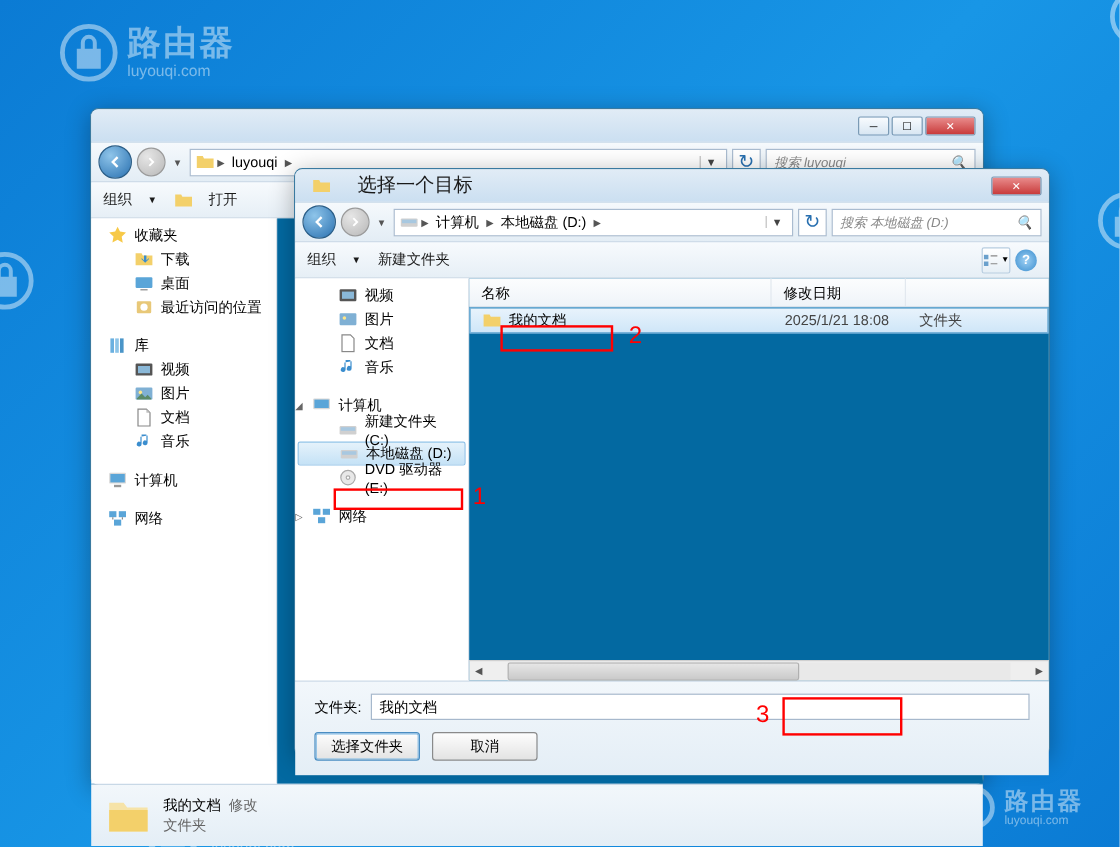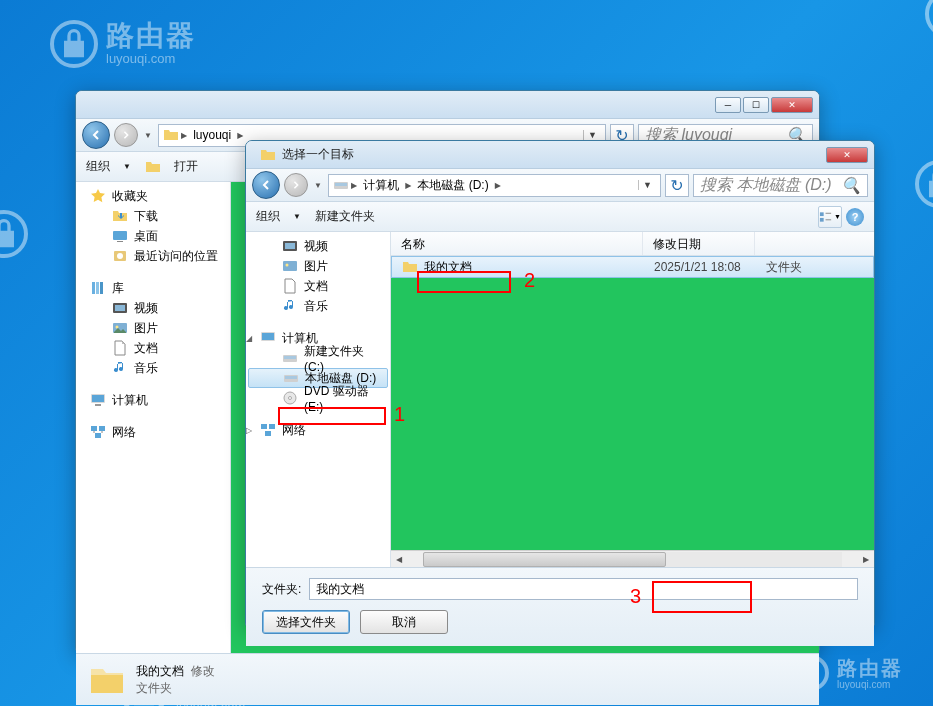--- a/index.html
+++ b/index.html
@@ -11,55 +11,55 @@
 .wm-text { line-height: 1.1; }
 .wm-title { font-size: 28px; font-weight: bold; letter-spacing: 2px; }
 .wm-sub { font-size: 13px; }
 
 
 .window { position: absolute; background: #e8f0f8; border: 1px solid #3a7aa0; border-radius: 7px; box-shadow: 0 4px 20px rgba(0,0,0,0.3); }
 .win-back { left: 75px; top: 90px; width: 745px; height: 565px; }
 .win-front { left: 245px; top: 140px; width: 630px; height: 490px; z-index: 10; }
 
 .titlebar { height: 28px; display: flex; justify-content: flex-end; align-items: center; padding: 0 6px; background: linear-gradient(#e1ecf6, #cbdff1); border-radius: 6px 6px 0 0; border-bottom: 1px solid #b8cde0; }
-.title-left { flex: 1; display: flex; align-items: center; gap: 6px; padding-left: 8px; font-size: 12px; color: #1a1a1a; }
+.title-left { flex: 1; display: flex; align-items: center; gap: 22px; padding-left: 8px; font-size: 16px; color: #1a1a1a; }
 .ctrl-btn { width: 26px; height: 16px; margin-left: 2px; border: 1px solid #7a9ab5; border-radius: 2px; background: linear-gradient(#f8fbfe, #d8e6f2); display: flex; align-items: center; justify-content: center; font-size: 9px; cursor: pointer; }
 .ctrl-close { background: linear-gradient(#e98c8c, #c83a3a); color: #fff; width: 42px; }
 
 .navbar { height: 33px; background: linear-gradient(#f5f9fc, #e3edf5); display: flex; align-items: center; padding: 3px 6px; gap: 4px; border-bottom: 1px solid #c9d8e5; }
 .nav-back, .nav-fwd { width: 28px; height: 28px; border-radius: 50%; background: radial-gradient(circle at 35% 30%, #8fc5ea, #2970b0); border: 1px solid #2a5d86; display: flex; align-items: center; justify-content: center; color: #fff; cursor: pointer; }
 .nav-fwd { width: 24px; height: 24px; }
 .nav-back.disabled, .nav-fwd.disabled { background: radial-gradient(circle at 35% 30%, #e6e6e6, #b8b8b8); border-color: #999; }
 .breadcrumb { flex: 1; height: 23px; background: #fff; border: 1px solid #aabcd0; display: flex; align-items: center; font-size: 12px; padding: 0 4px; gap: 2px; }
 .bc-seg { padding: 0 4px; cursor: pointer; }
 .bc-arrow { color: #555; font-size: 8px; }
 .bc-dropdown { width: 18px; text-align: center; border-left: 1px solid #c0c0c0; color: #444; font-size: 9px; cursor: pointer; }
 .refresh-btn { width: 24px; height: 23px; border: 1px solid #aabcd0; background: #fff; display: flex; align-items: center; justify-content: center; color: #2970b0; cursor: pointer; }
-.search-box { width: 175px; height: 23px; background: #fff; border: 1px solid #aabcd0; display: flex; align-items: center; padding: 0 6px; font-size: 16px; color: #888; font-style: italic; }
+.search-box { width: 175px; height: 23px; background: #fff; border: 1px solid #aabcd0; display: flex; align-items: center; padding: 0 6px; font-size: 11px; color: #888; font-style: italic; }
 .search-icon { margin-left: auto; color: #4a7aa8; }
 
 .toolbar { height: 30px; background: linear-gradient(#f7fafd, #e6eff6); display: flex; align-items: center; padding: 0 10px; gap: 14px; border-bottom: 1px solid #d0dce7; font-size: 12px; }
 .tb-item { cursor: pointer; color: #1a1a1a; display: flex; align-items: center; gap: 13px; }
 .tb-right { margin-left: auto; display: flex; align-items: center; gap: 4px; }
 .tb-icon-btn { width: 24px; height: 22px; border: 1px solid #b8cde0; border-radius: 2px; background: linear-gradient(#fff,#e6eff6); display: flex; align-items: center; justify-content: center; cursor: pointer; }
 .help-icon { width: 18px; height: 18px; border-radius: 50%; background: radial-gradient(#9ed0f4,#3a8dce); color: #fff; font-size: 11px; font-weight: bold; display: flex; align-items: center; justify-content: center; cursor: pointer; }
 
 .body-split { display: flex; height: calc(100% - 92px); }
 .win-front .body-split { height: calc(100% - 153px); }
 .sidebar { width: 155px; background: #fff; border-right: 1px solid #d8e2eb; overflow-y: auto; padding: 4px 0; }
 .win-front .sidebar { width: 145px; }
 .tree-group { margin-bottom: 12px; }
 .tree-item { display: flex; align-items: center; gap: 6px; padding: 2px 4px 2px 18px; font-size: 12px; cursor: pointer; height: 20px; }
 .tree-item.sub { padding-left: 36px; }
 .tree-item.selected { background: linear-gradient(#e5f2fb, #c5e2f6); border: 1px solid #8fc2e8; border-radius: 2px; margin: 0 2px; padding-left: 34px; }
 .tree-item.root { padding-left: 14px; font-weight: normal; }
 .tree-expand { position: absolute; margin-left: -14px; font-size: 8px; color: #666; }
 .ico { width: 16px; height: 16px; flex-shrink: 0; }
 
-.content { flex: 1; background: #22c55e; display: flex; flex-direction: column; position: relative; }
+.content { flex: 1; background: #0369a1; display: flex; flex-direction: column; position: relative; }
 .columns { height: 24px; background: linear-gradient(#fcfdfe, #eff4f9); border-bottom: 1px solid #d8e2eb; display: flex; font-size: 12px; }
 .col { padding: 4px 10px; border-right: 1px solid #e2e8ef; cursor: pointer; }
 .col-name { width: 252px; }
 .col-date { width: 112px; }
 .file-list { flex: 1; overflow: auto; }
 .file-row { display: flex; align-items: center; font-size: 12px; height: 22px; cursor: pointer; }
 .file-row.selected { background: linear-gradient(#e8f3fc, #cfe6f8); border: 1px solid #8fc2e8; }
 .cell { padding: 0 10px; }
 .cell-name { width: 252px; display: flex; align-items: center; gap: 6px; }
 .cell-date { width: 112px; color: #444; }

